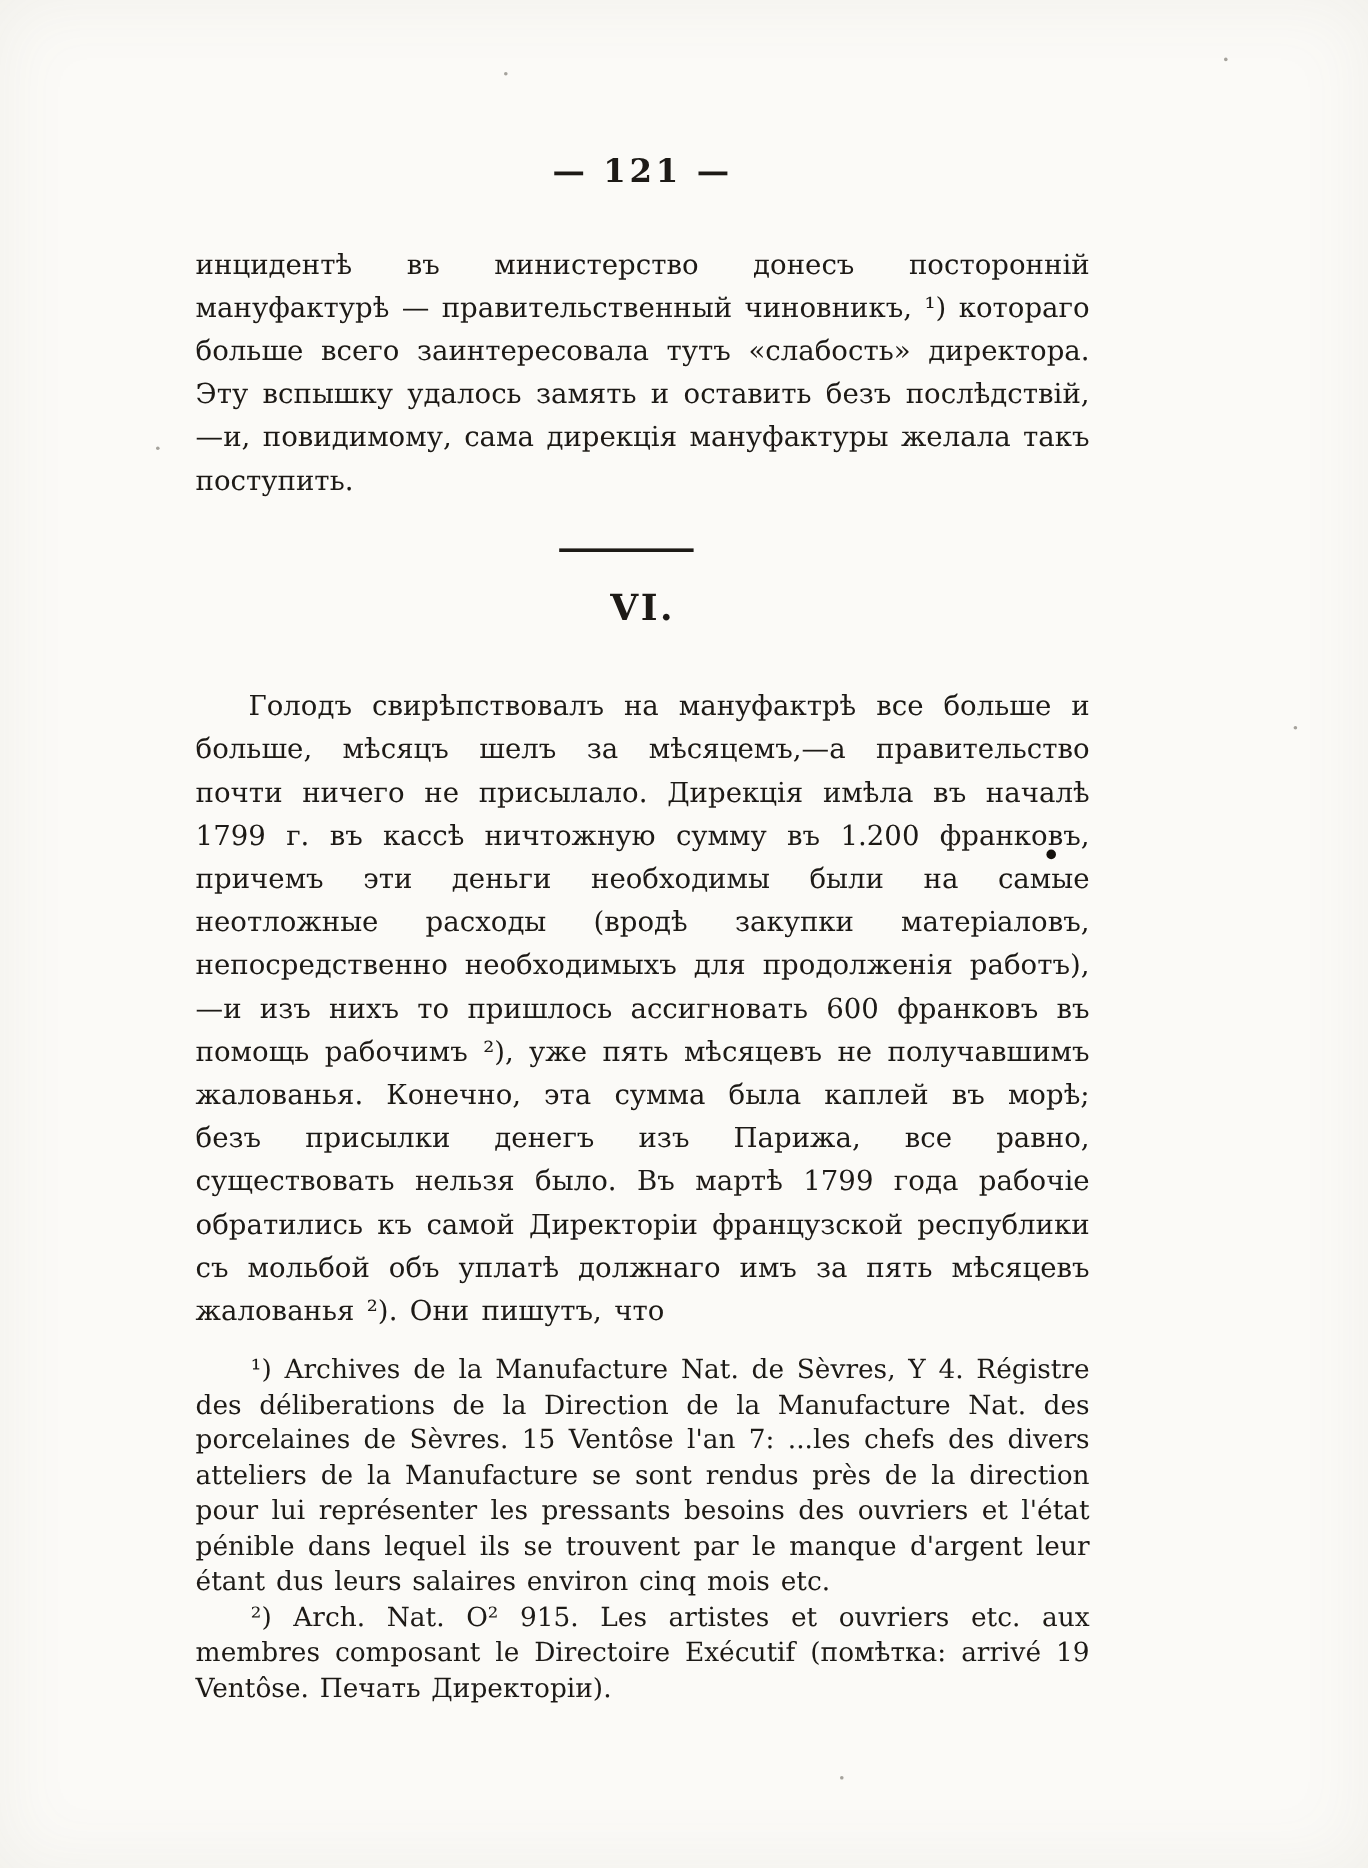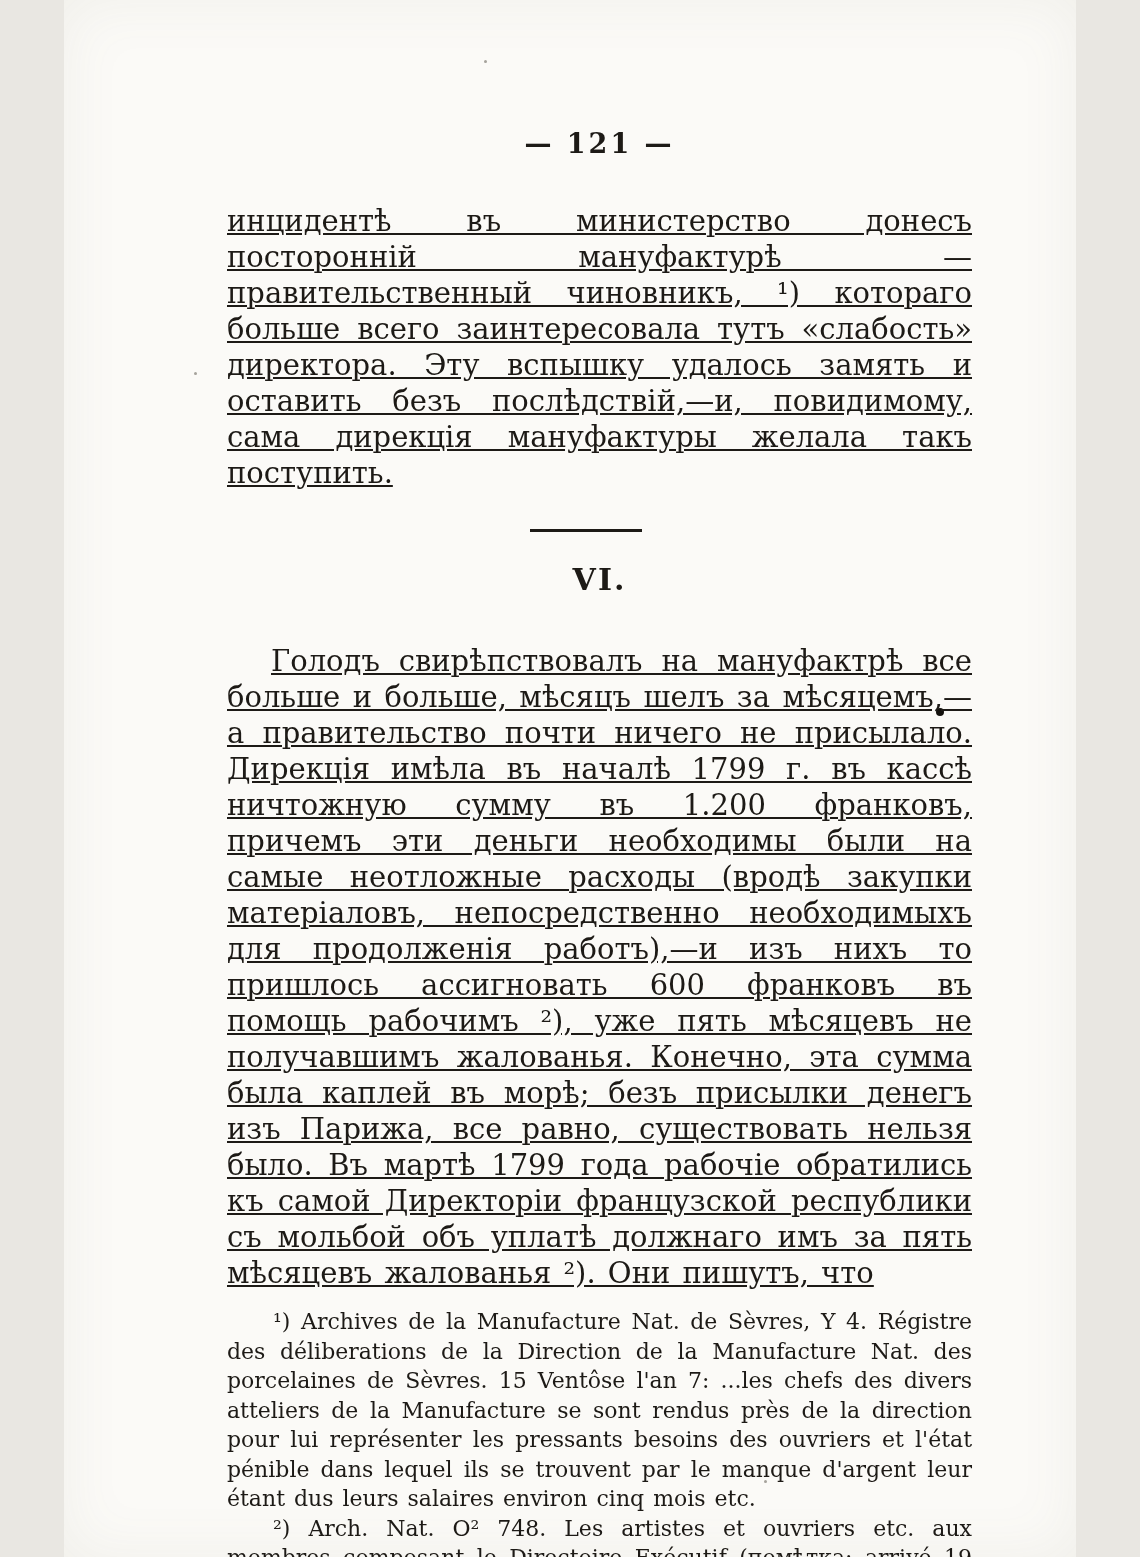--- a/index.html
+++ b/index.html
@@ -2,50 +2,48 @@
 <html><head>
 <meta charset="utf-8">
 <style>
   html, body {
     margin: 0;
     padding: 0;
     background: #e9e7e2;
   }
   .page {
     position: relative;
-    width: 976px;
+    width: 1140px;
     height: 1557px;
     margin: 0 auto;
     background: #fbfaf7;
     color: #1d1a16;
     font-family: "DejaVu Serif", "Liberation Serif", serif;
     overflow: hidden;
     box-shadow: inset 0 0 60px rgba(120,110,90,0.08);
-    padding-left: 36px;
   }
   .content {
     position: absolute;
     left: 163px;
     top: 128px;
     width: 745px;
   }
   .page-number {
     text-align: center;
     font-size: 27px;
     font-weight: bold;
     letter-spacing: 3px;
     margin: 0 0 44px 0;
   }
   p.body-text {
-    font-size: 29px;
+    font-size: 23px;
     line-height: 36px;
     text-align: justify;
     word-spacing: 3px;
     margin: 0;
-    text-decoration: underline;
   }
   p.body-text.no-indent { text-indent: 0; }
   p.body-text.indent { text-indent: 44px; }
   .divider {
     width: 112px;
     height: 0;
     border-top: 3px solid #1d1a16;
     margin: 38px auto 30px auto;
     transform: translateX(-14px);
   }
@@ -106,17 +104,17 @@
     <p class="body-text no-indent">инцидентѣ въ министерство донесъ посторонній мануфактурѣ — правительственный чиновникъ, ¹) котораго больше всего заинтересовала тутъ «слабость» директора. Эту вспышку удалось замять и оставить безъ послѣдствій,—и, повидимому, сама дирекція мануфактуры желала такъ поступить.</p>
 
     <div class="divider"></div>
 
     <div class="section-heading">VI.</div>
 
     <p class="body-text indent">Голодъ свирѣпствовалъ на мануфактрѣ все больше и больше, мѣсяцъ шелъ за мѣсяцемъ,—а правительство почти ничего не присылало. Дирекція имѣла въ началѣ 1799 г. въ кассѣ ничтожную сумму въ 1.200 франковъ, причемъ эти деньги необходимы были на самые неотложные расходы (вродѣ закупки матеріаловъ, непосредственно необходимыхъ для продолженія работъ),—и изъ нихъ то пришлось ассигновать 600 франковъ въ помощь рабочимъ ²), уже пять мѣсяцевъ не получавшимъ жалованья. Конечно, эта сумма была каплей въ морѣ; безъ присылки денегъ изъ Парижа, все равно, существовать нельзя было. Въ мартѣ 1799 года рабочіе обратились къ самой Директоріи французской республики съ мольбой объ уплатѣ должнаго имъ за пять мѣсяцевъ жалованья ²). Они пишутъ, что</p>
 
     <div class="footnotes">
       <p class="footnote">¹) Archives de la Manufacture Nat. de Sèvres, Y 4. Régistre des déliberations de la Direction de la Manufacture Nat. des porcelaines de Sèvres. 15 Ventôse l'an 7: ...les chefs des divers atteliers de la Manufacture se sont rendus près de la direction pour lui représenter les pressants besoins des ouvriers et l'état pénible dans lequel ils se trouvent par le manque d'argent leur étant dus leurs salaires environ cinq mois etc.</p>
-      <p class="footnote">²) Arch. Nat. O² 748. Les artistes et ouvriers etc. aux membres composant le Directoire Exécutif (помѣтка: arrivé 19 Ventôse. Печать Директоріи).</p>
+      <p class="footnote">²) Arch. Nat. O² 915. Les artistes et ouvriers etc. aux membres composant le Directoire Exécutif (помѣтка: arrivé 19 Ventôse. Печать Директоріи).</p>
     </div>
 
   </div>
 </div>
 
 </body></html>

